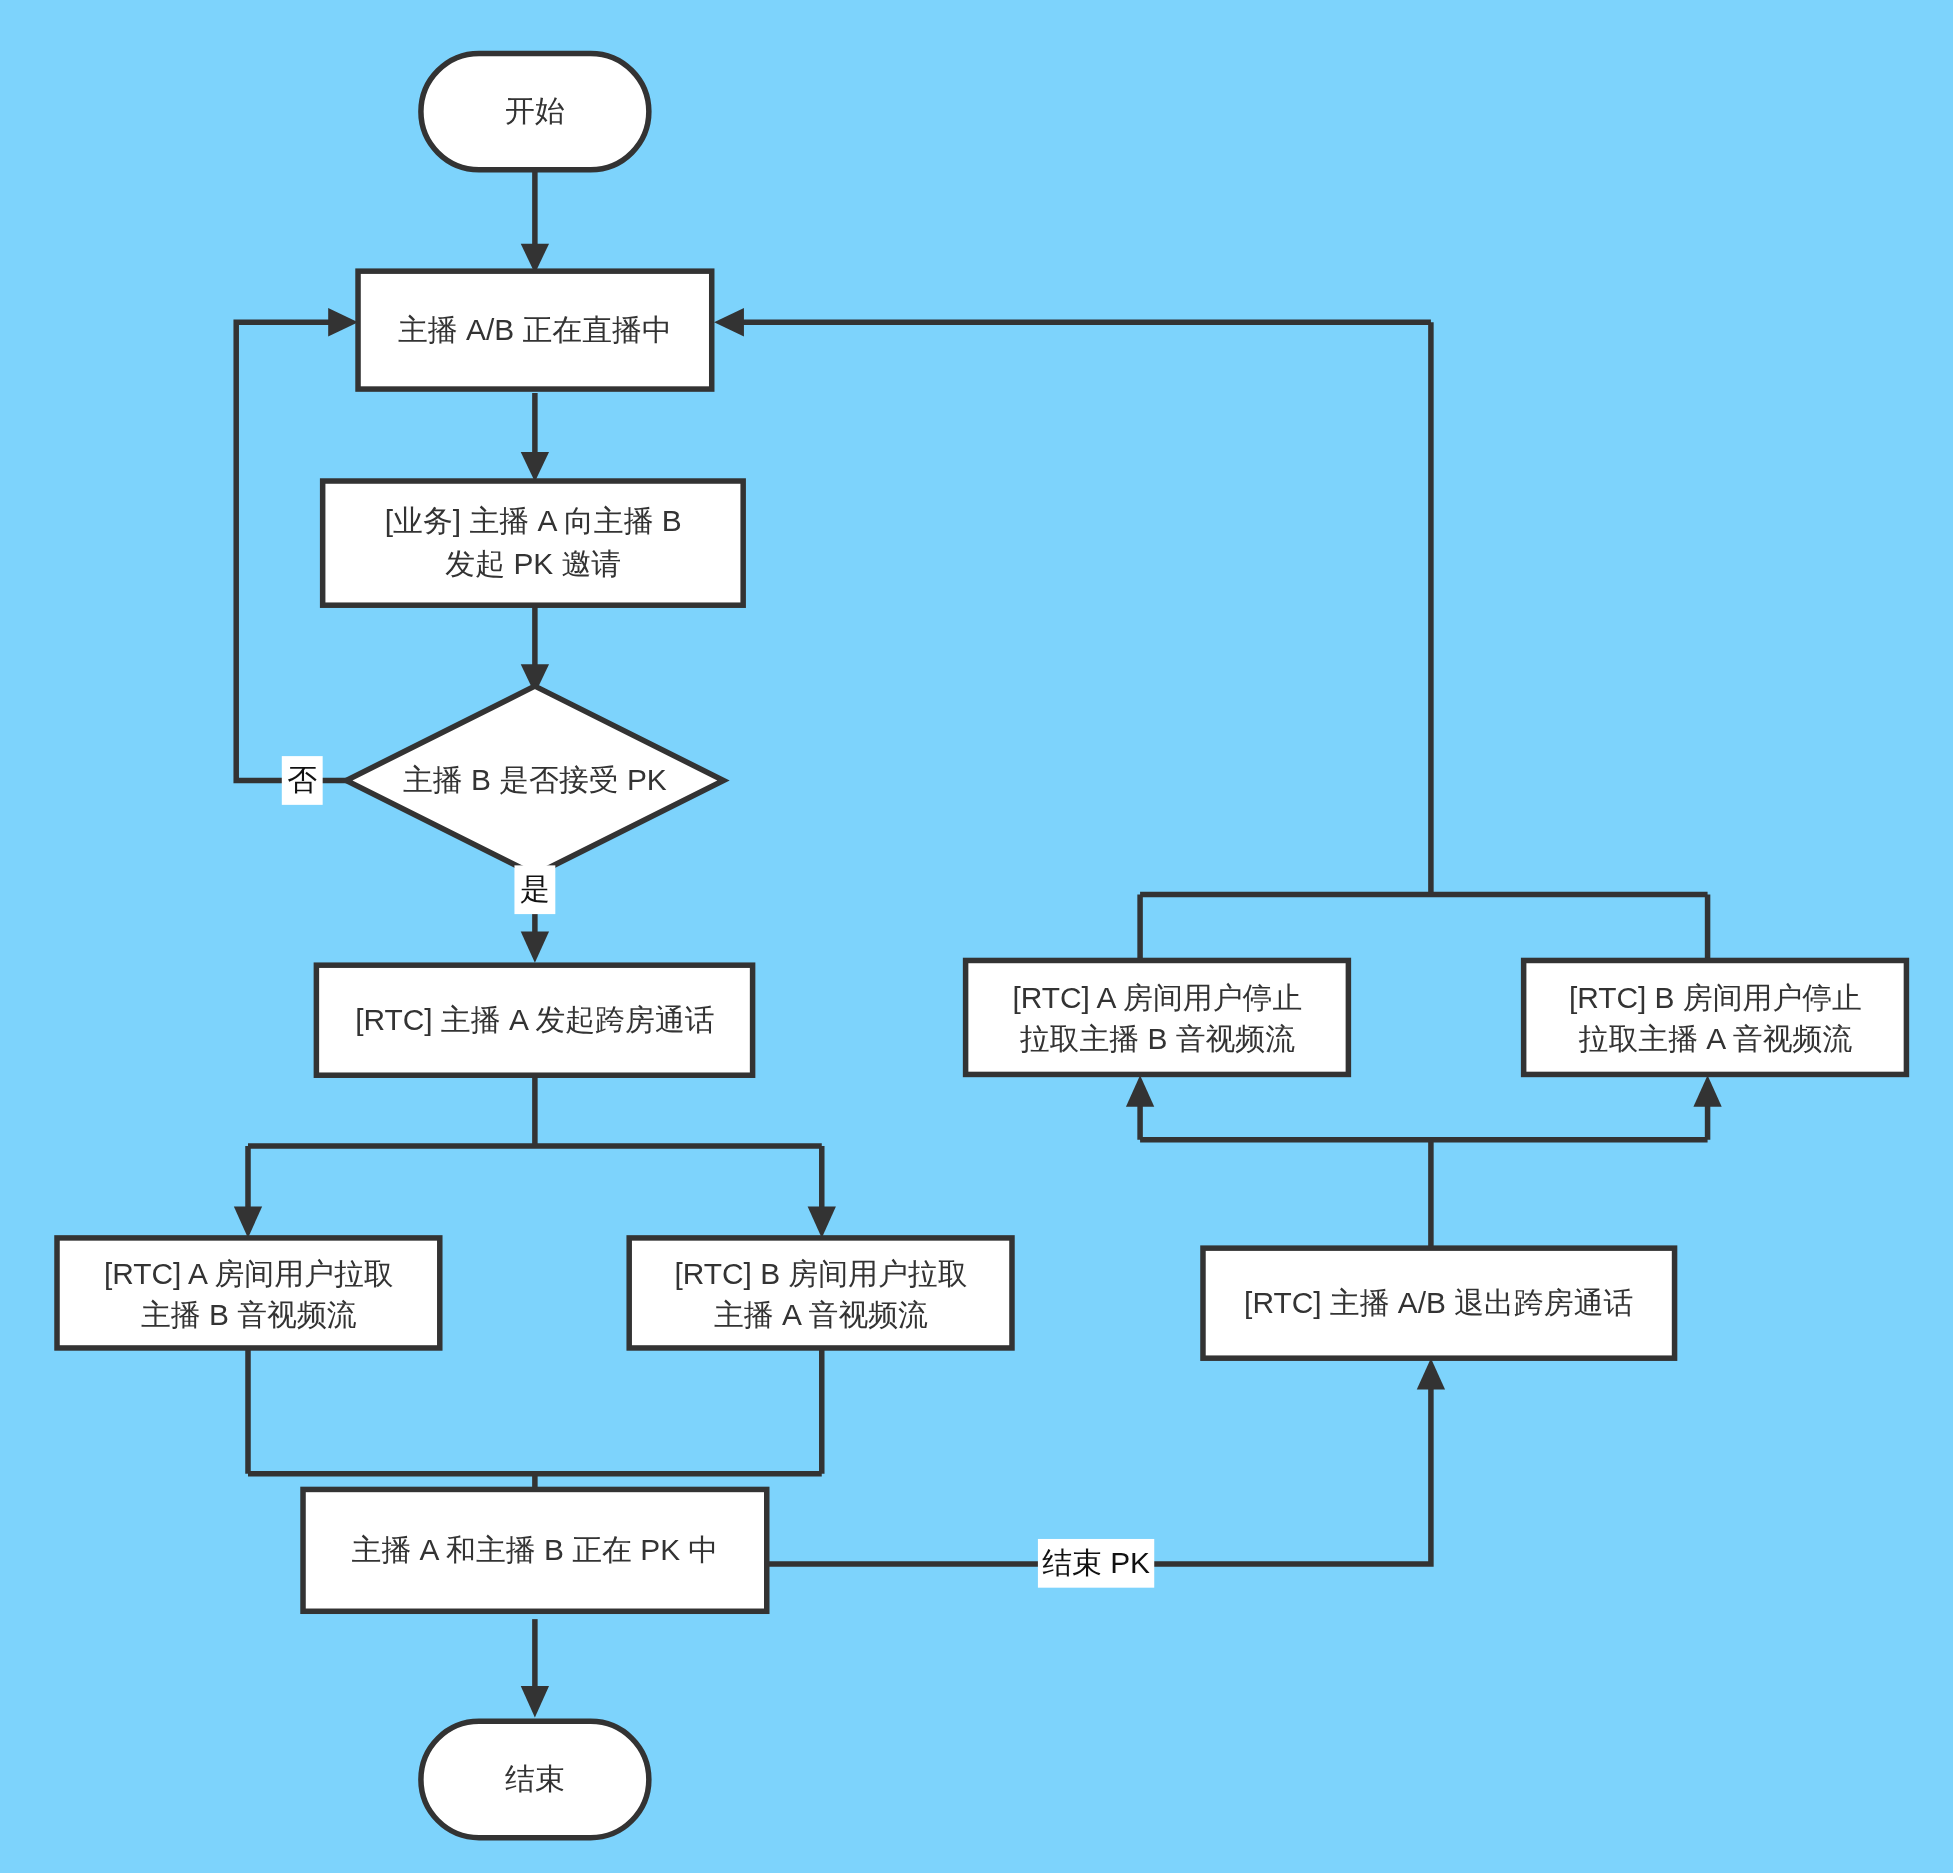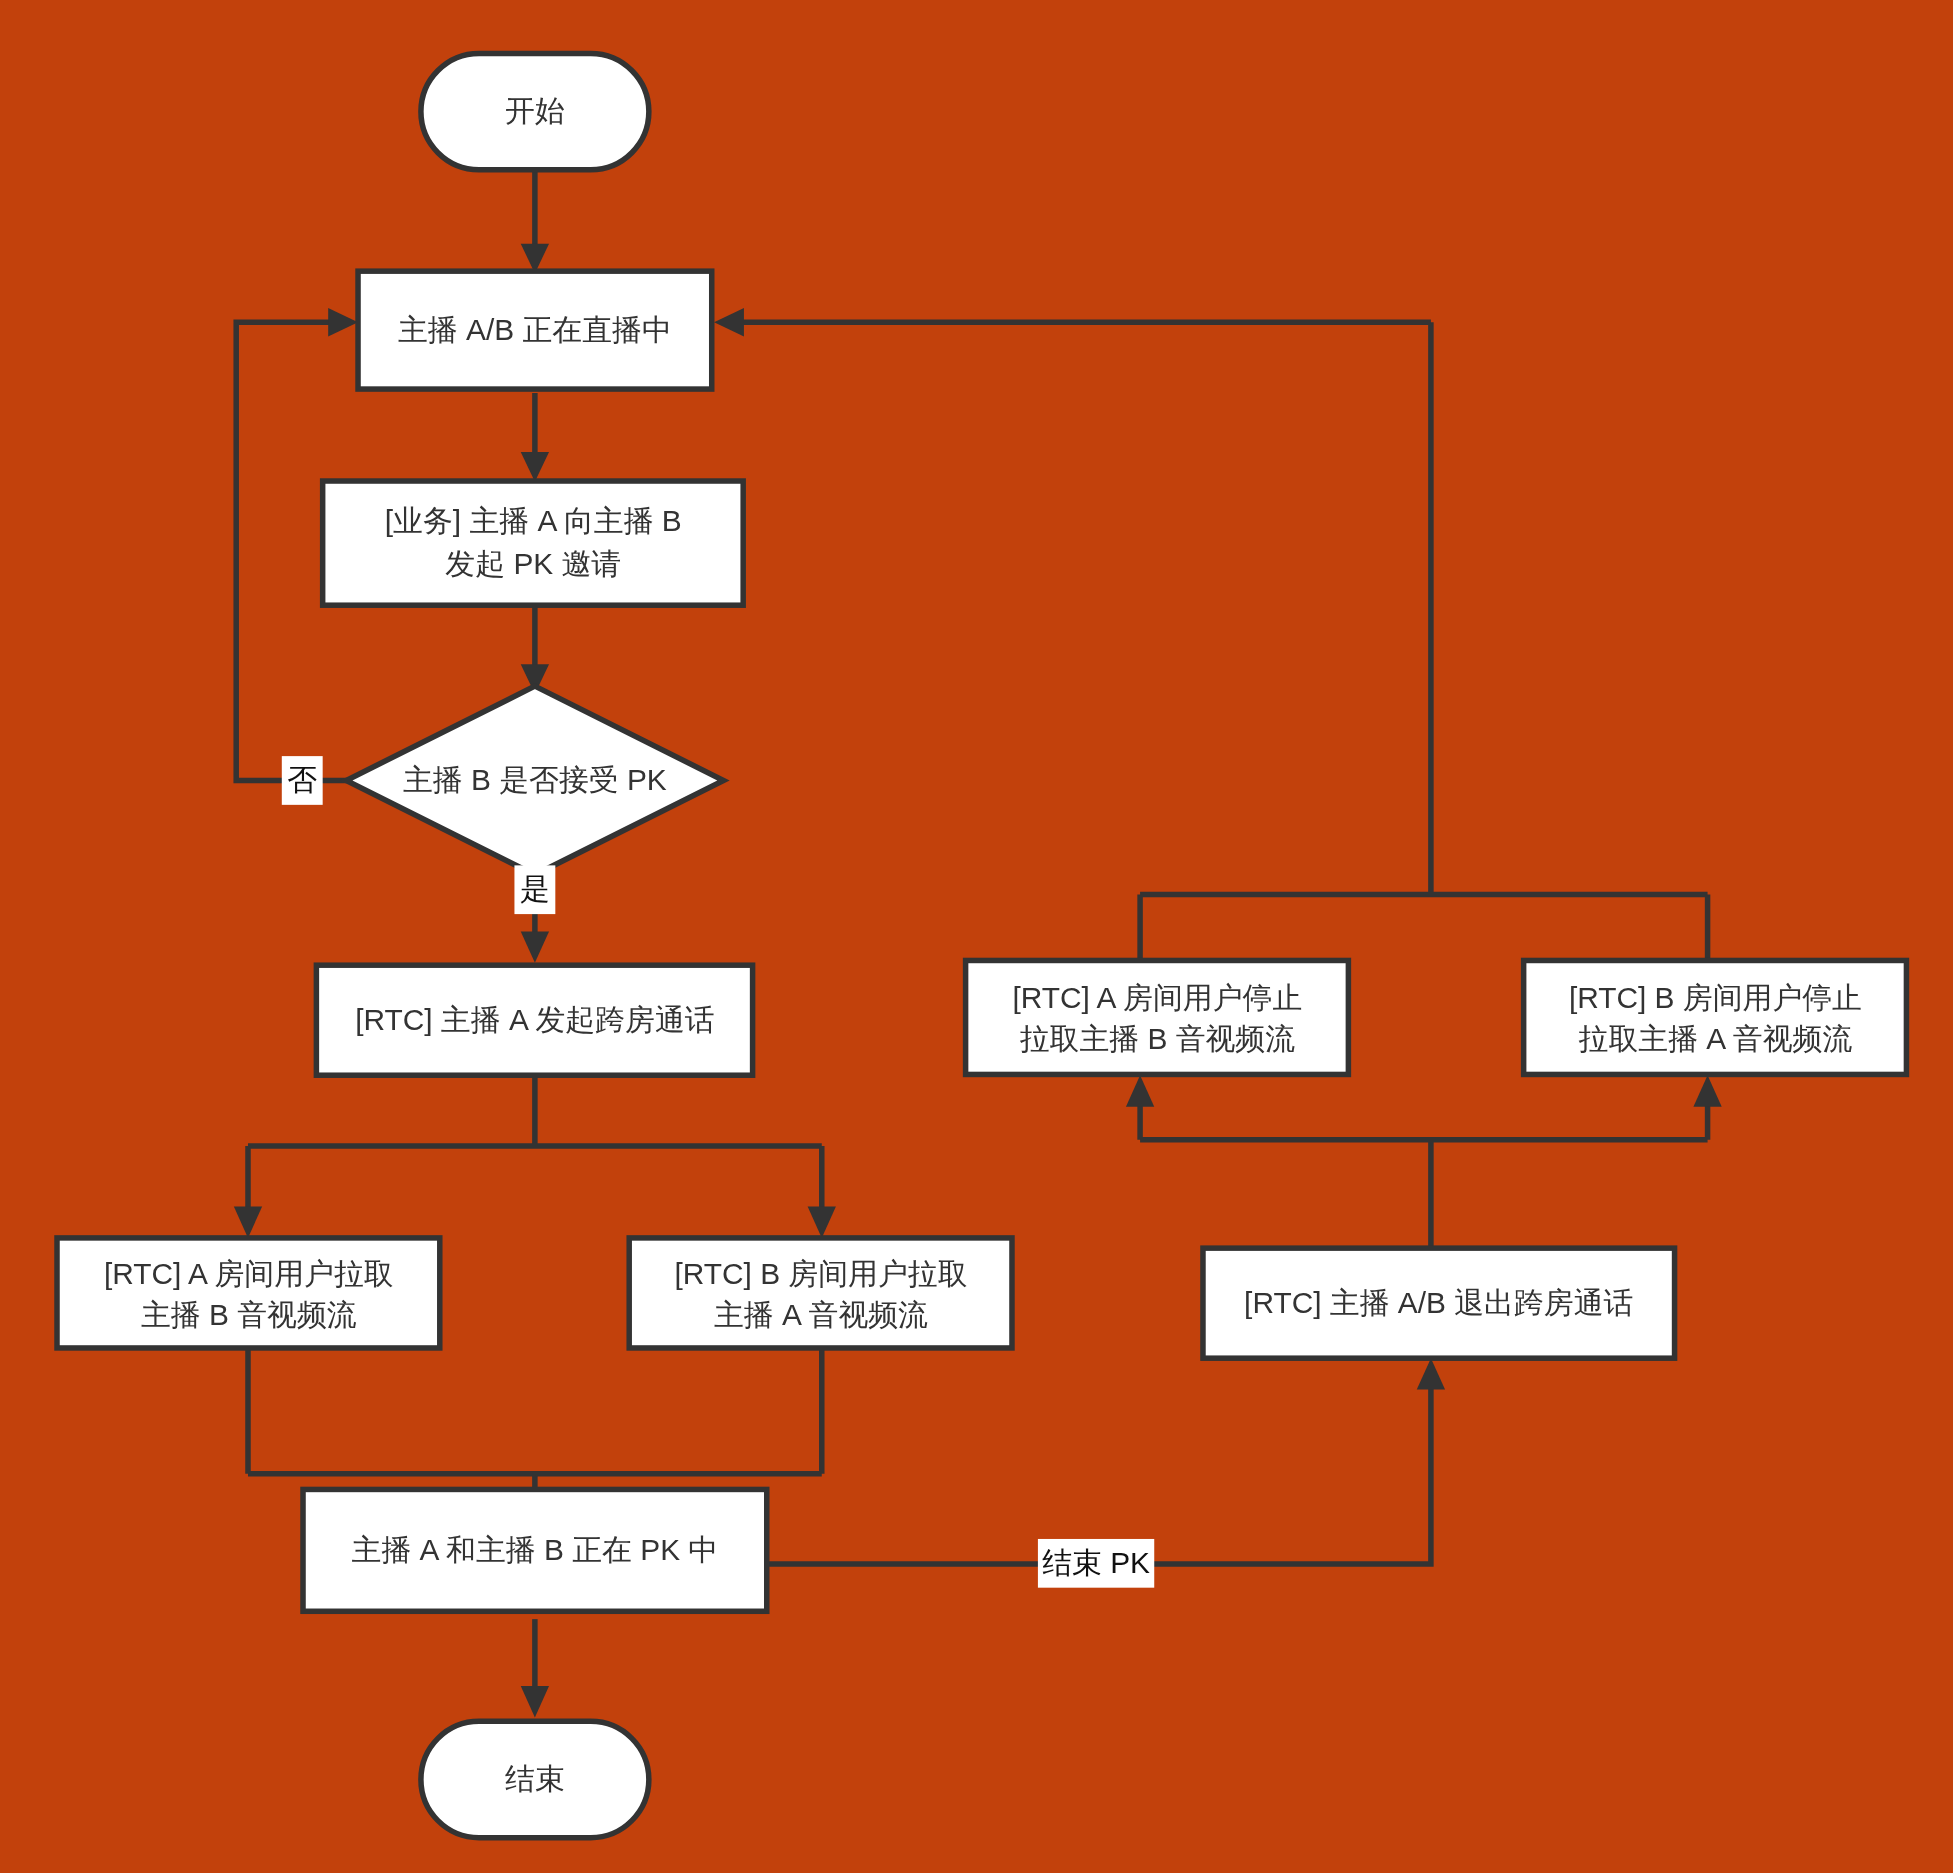--- a/index.html
+++ b/index.html
@@ -10,21 +10,21 @@
   body {
     width: 1954px;
     height: 1873px;
     overflow: hidden;
     font-family: "Liberation Sans", "DejaVu Sans", sans-serif;
   }
   #flowchart-root {
     position: relative;
     width: 1954px;
     height: 1873px;
-    background: #c2410c;
+    background: #7dd3fc;
   }
   svg.diagram {
     display: block;
     width: 1954px;
     height: 1873px;
   }
   .node-shape {
     fill: #ffffff;
     stroke: #333333;
     stroke-width: 7;

